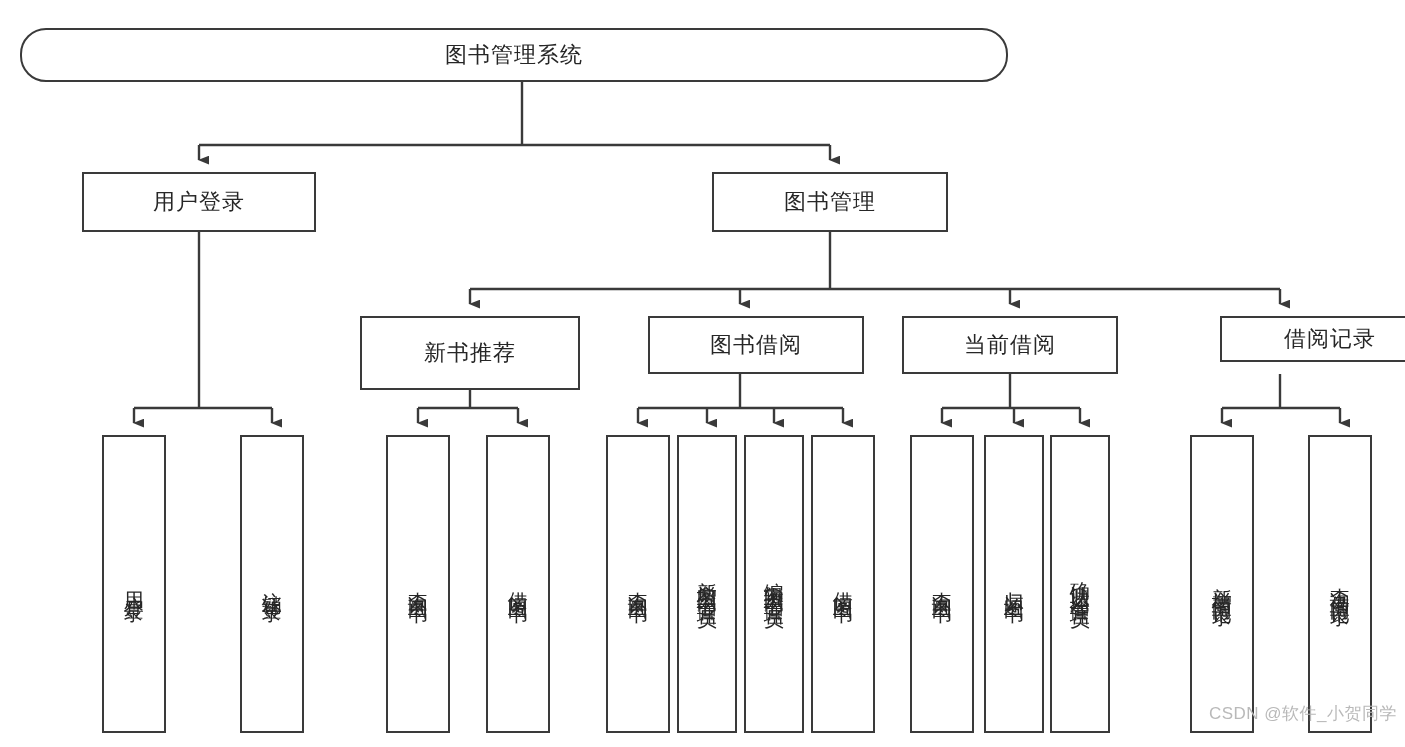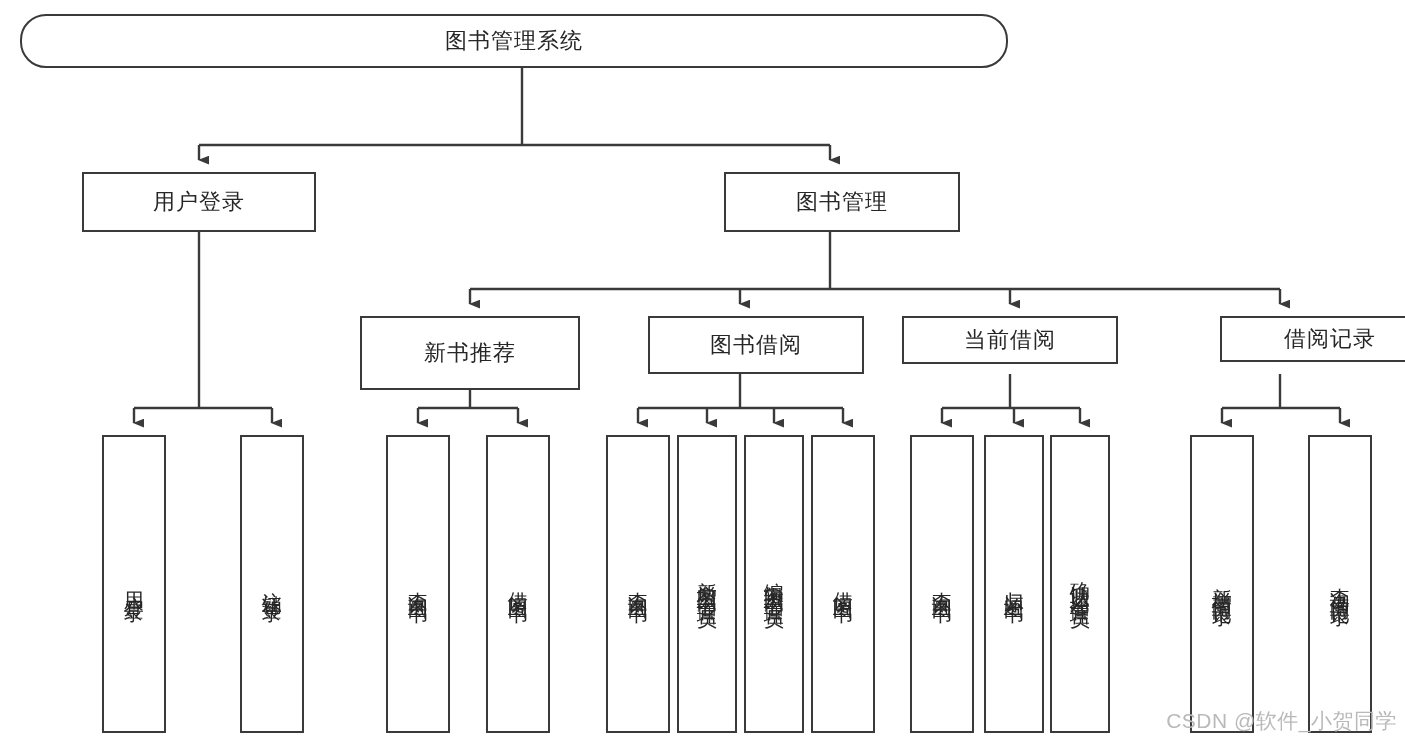--- a/index.html
+++ b/index.html
@@ -50,22 +50,22 @@
     line-height: 1.12;
     letter-spacing: 4px;
     white-space: nowrap;
   }
   .node-label {
     display: block;
   }
   #watermark {
     position: absolute;
     right: 8px;
-    bottom: 12px;
-    font-size: 21px;
+    bottom: 22px;
+    font-size: 17px;
     color: #b9b9b9;
     letter-spacing: 0.5px;
     user-select: none;
     white-space: nowrap;
   }
 </style>
 </head>
 <body>
 
 <div id="canvas">
@@ -107,36 +107,36 @@
         <path d="M 1014 408 L 1014 423" marker-end="url(#arrowhead)"></path>
         <path d="M 1080 408 L 1080 423" marker-end="url(#arrowhead)"></path>
         <path d="M 1280 374 L 1280 408"></path>
         <path d="M 1222 408 L 1340 408"></path>
         <path d="M 1222 408 L 1222 423" marker-end="url(#arrowhead)"></path>
         <path d="M 1340 408 L 1340 423" marker-end="url(#arrowhead)"></path>
       </g>
   </svg>
 
   <div id="nodes">
-      <div class="node horiz" style="left: 20px; top: 14px; width: 988px; height: 54px; border-radius: 26px;">
+      <div class="node horiz" style="left: 20px; top: 28px; width: 988px; height: 54px; border-radius: 26px;">
         <span class="node-label">图书管理系统</span>
       </div>
       <div class="node horiz" style="left: 82px; top: 172px; width: 234px; height: 60px;">
         <span class="node-label">用户登录</span>
       </div>
-      <div class="node horiz" style="left: 712px; top: 172px; width: 236px; height: 60px; margin-left: 12px;">
+      <div class="node horiz" style="left: 712px; top: 172px; width: 236px; height: 60px;">
         <span class="node-label">图书管理</span>
       </div>
       <div class="node horiz" style="left: 360px; top: 316px; width: 220px; height: 74px;">
         <span class="node-label">新书推荐</span>
       </div>
       <div class="node horiz" style="left: 648px; top: 316px; width: 216px; height: 58px;">
         <span class="node-label">图书借阅</span>
       </div>
-      <div class="node horiz" style="left: 902px; top: 316px; width: 216px; height: 48px;">
+      <div class="node horiz" style="left: 902px; top: 316px; width: 216px; height: 58px;">
         <span class="node-label">当前借阅</span>
       </div>
       <div class="node horiz" style="left: 1220px; top: 316px; width: 220px; height: 46px;">
         <span class="node-label">借阅记录</span>
       </div>
       <div class="node vert" style="left: 102px; top: 435px; width: 64px; height: 298px;">
         <span class="vtext node-label">用户登录</span>
       </div>
       <div class="node vert" style="left: 240px; top: 435px; width: 64px; height: 298px;">
         <span class="vtext node-label">注销登录</span>

